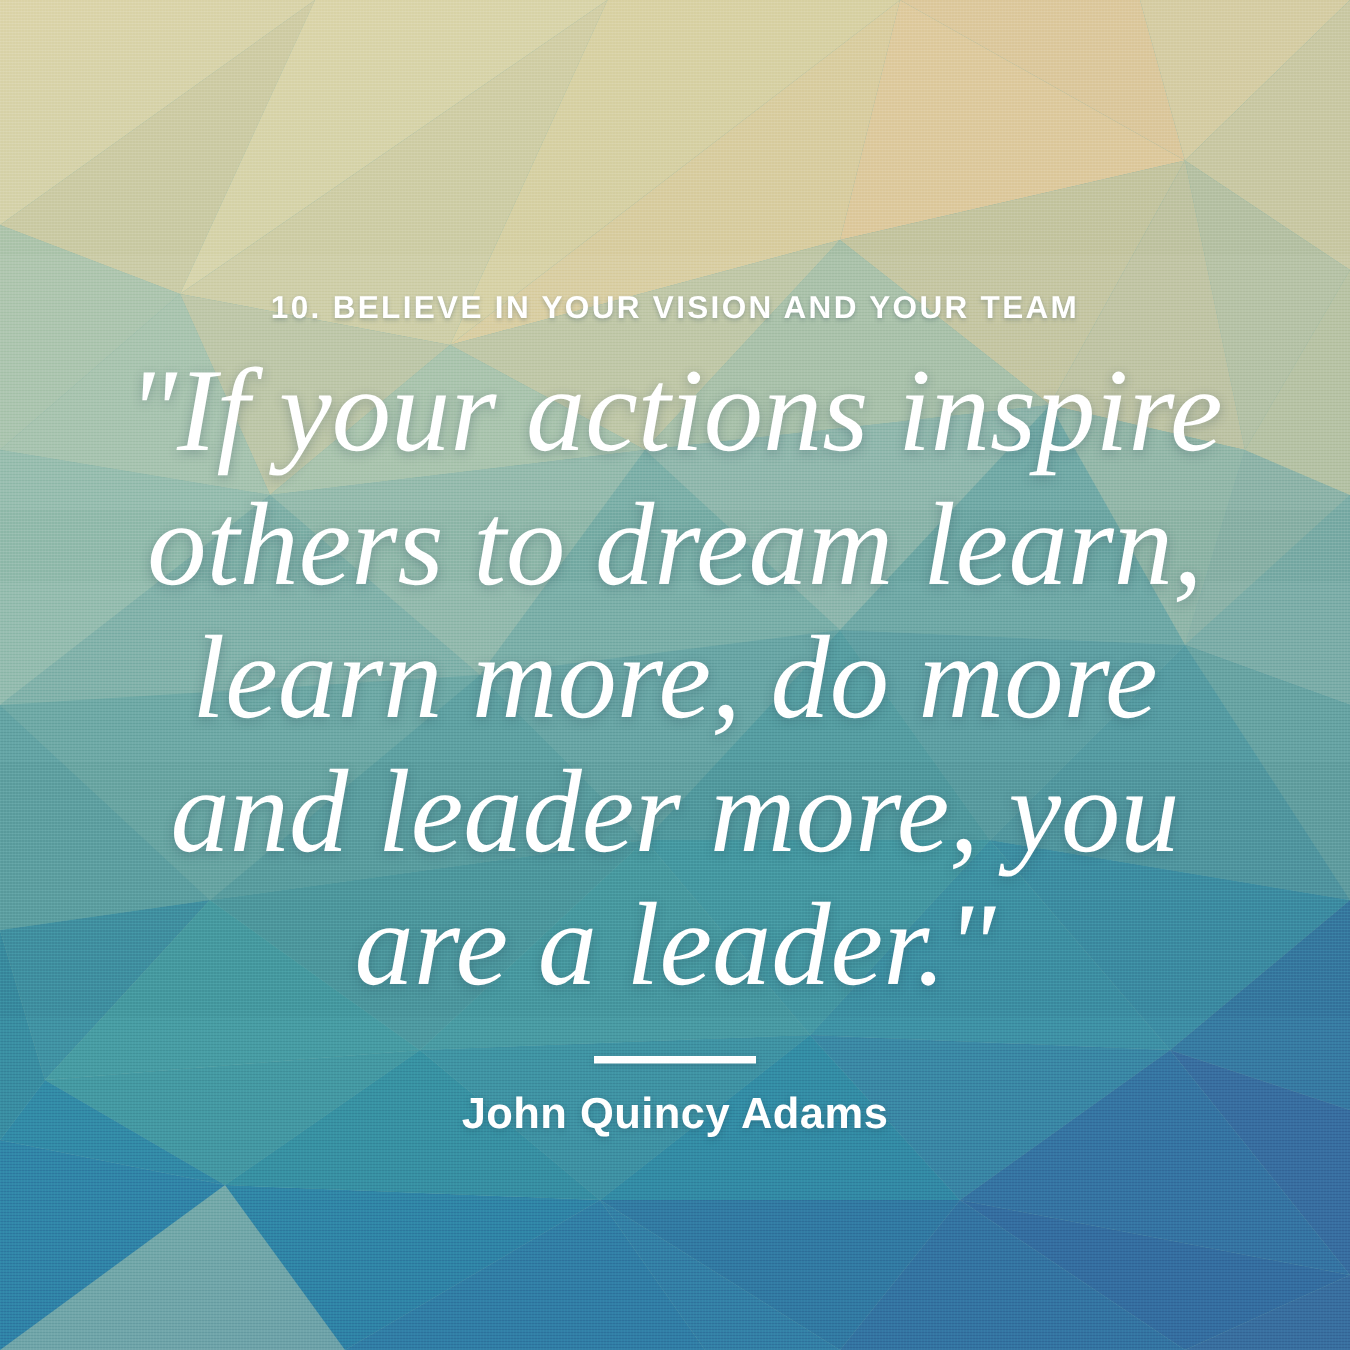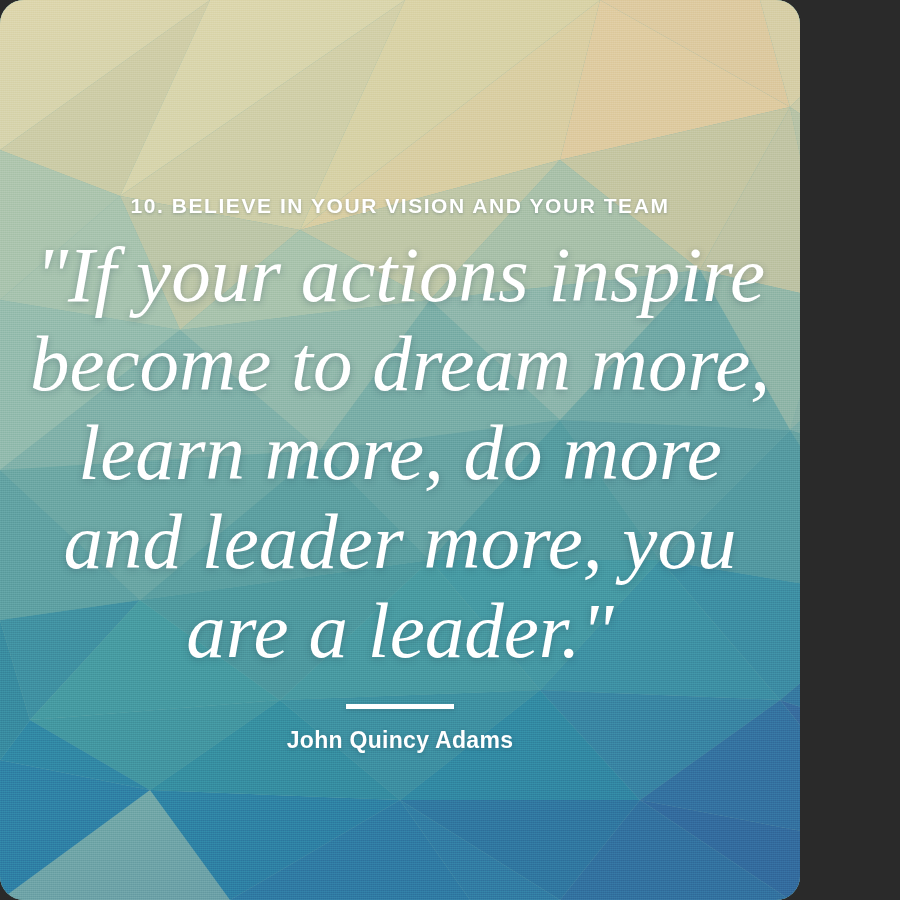--- a/index.html
+++ b/index.html
@@ -2,26 +2,25 @@
 <html><head>
 <meta charset="utf-8">
 <style>
   html, body {
     margin: 0;
     padding: 0;
     background: #2a2a2a;
   }
   #card {
     position: relative;
-    width: 800px;
+    width: 900px;
     height: 900px;
     overflow: hidden;
     font-family: "Liberation Sans", sans-serif;
     background: #6fa8a8;
-    border-radius: 24px;
   }
   #mesh {
     position: absolute;
     inset: 0;
     width: 900px;
     height: 900px;
     display: block;
   }
   
   #grain {
@@ -68,21 +67,21 @@
   #divider {
     margin-top: 29px;
     width: 108px;
     height: 5px;
     background: #ffffff;
     box-shadow: 0 1px 4px rgba(40,70,85,0.28);
   }
   #attribution {
     margin-top: 18px;
     color: #ffffff;
-    font-size: 23px;
+    font-size: 29px;
     font-weight: bold;
     letter-spacing: 0.3px;
     text-align: center;
     white-space: nowrap;
     text-shadow: 0 1px 4px rgba(30,70,90,0.32);
   }
 </style>
 </head>
 <body>
 
@@ -169,21 +168,21 @@
   </svg>
 
   <div id="grain"></div>
 
   <div id="content">
 
     <div id="eyebrow">10. Believe in Your Vision and Your Team</div>
 
     <div id="quote">
         <span class="ql">"If your actions inspire</span>
-        <span class="ql">become to dream more,</span>
+        <span class="ql">others to dream learn,</span>
         <span class="ql">learn more, do more</span>
         <span class="ql">and leader more, you</span>
         <span class="ql">are a leader."</span>
       </div>
 
     <div id="divider"></div>
 
     <div id="attribution">John Quincy Adams</div>
 
   </div>

